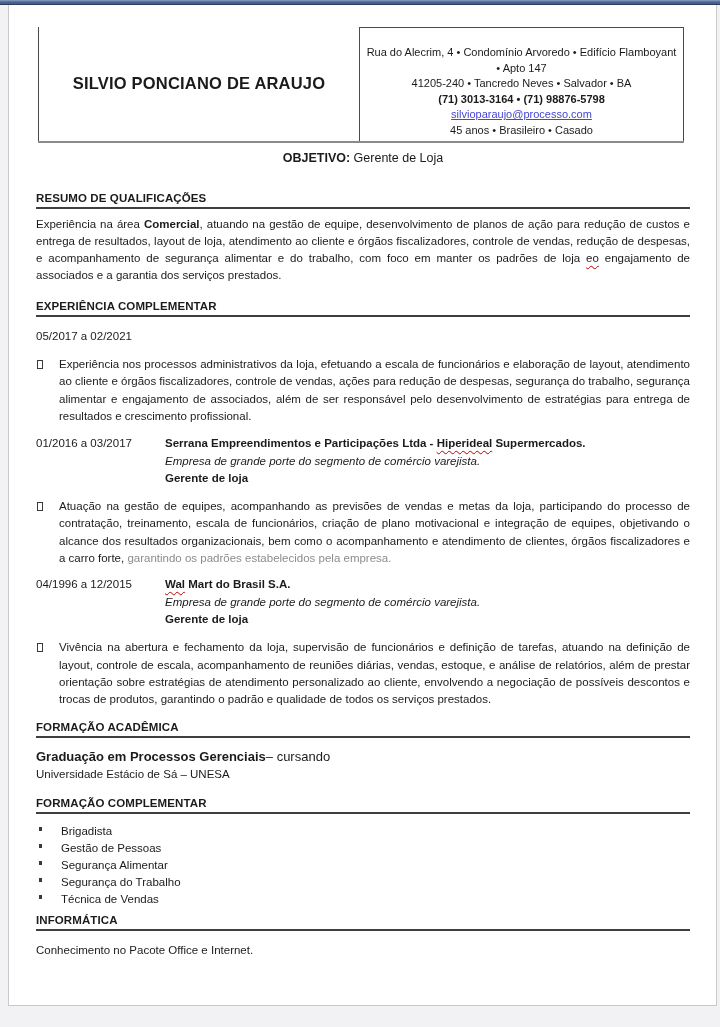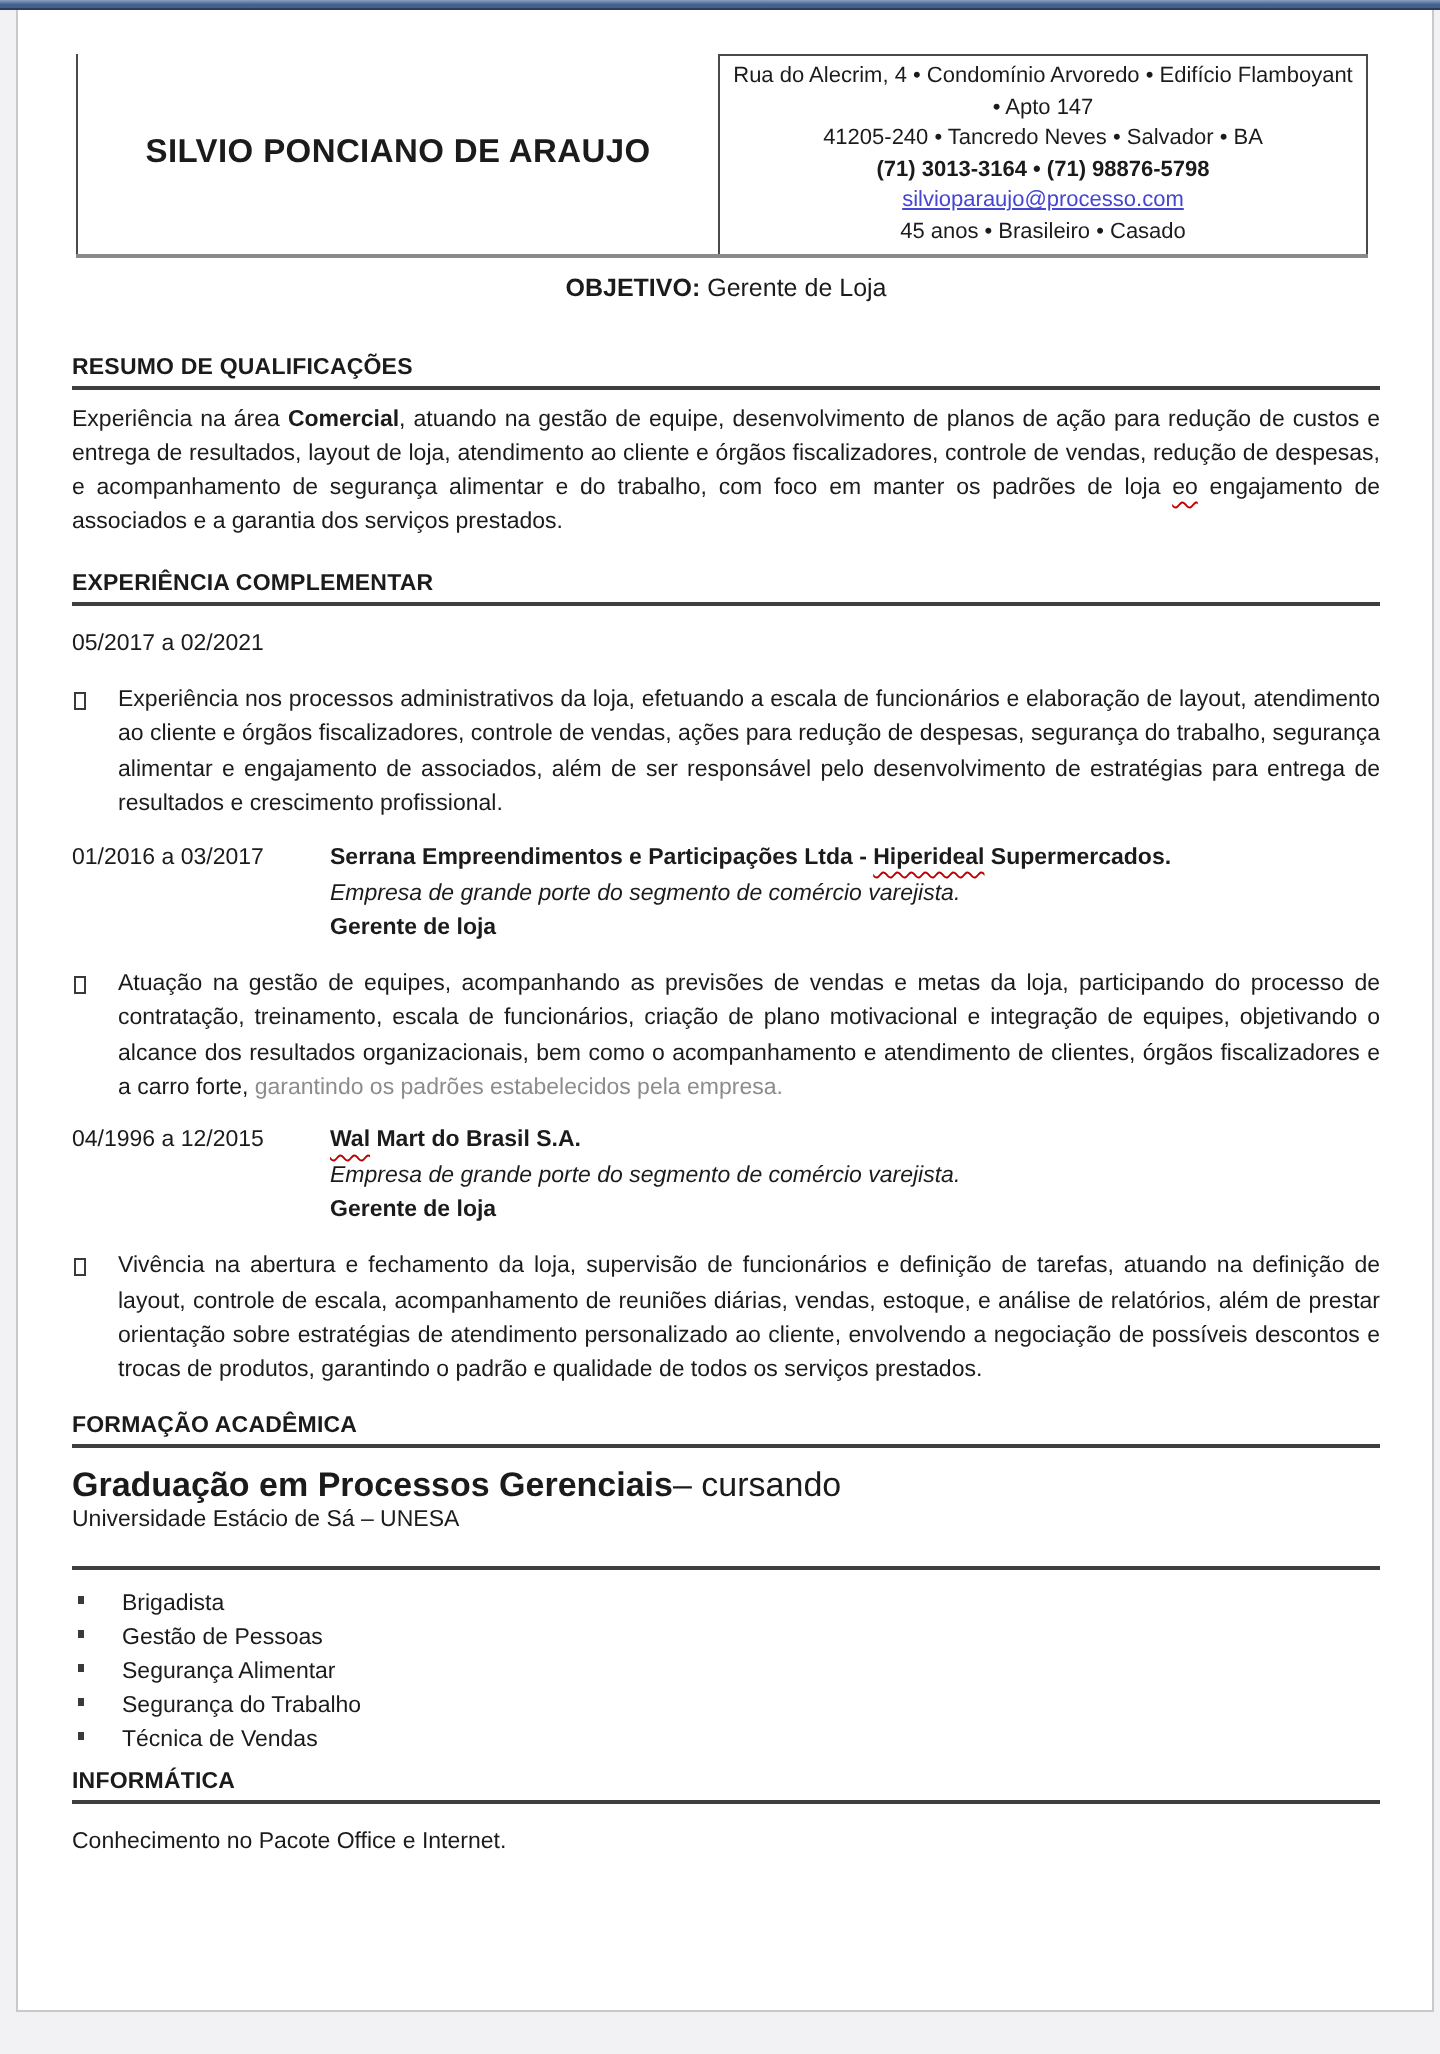--- a/index.html
+++ b/index.html
@@ -16,21 +16,21 @@
   }
   
   .id-table { display:flex; margin-top:22px; margin-left:2px; width:646px; border-bottom:2px solid #8a8a8a; }
   .id-left {
     width:321px; border-left:1px solid #4a4a4a;
     display:flex; align-items:center; justify-content:center; min-height:94px;
   }
   .id-name { font-size:16.5px; font-weight:bold; letter-spacing:0.2px; }
   .id-right {
     width:325px; border-left:1px solid #4a4a4a; border-top:1px solid #4a4a4a; border-right:1px solid #4a4a4a;
-    text-align:center; font-size:11px; line-height:15.6px; padding:3px 6px 2px 6px;
+    text-align:center; font-size:11px; line-height:15.6px; padding:17px 6px 2px 6px;
   }
   .id-right .bold { font-weight:bold; }
   .email-link { color:#4545d2; text-decoration:underline; }
   
   .objective { text-align:center; margin-top:8px; font-size:12.5px; }
   .objective b { font-weight:bold; }
   
   .sec { margin-top:0; }
   .sec-title { font-size:11.5px; font-weight:bold; letter-spacing:0.1px; }
   .sec-rule { border:none; border-top:2px solid #3f3f3f; margin-top:3px; }
@@ -45,21 +45,21 @@
   .job-company { font-weight:bold; }
   .job-desc { font-style:italic; }
   .job-role { font-weight:bold; }
   .bullet-row { display:flex; margin-top:11px; }
   .sq-bullet {
     flex:none; width:6px; height:9px; border:1px solid #3a3a3a;
     margin:4px 16px 0 1px; display:inline-block;
   }
   .bullet-text { flex:1; font-size:11.5px; line-height:17.3px; text-align:justify; }
   
-  .edu-line1 { font-size:17px; line-height:17.3px; }
+  .edu-line1 { font-size:13px; line-height:17.3px; }
   .edu-line1 b { font-weight:bold; }
   .edu-line2 { font-size:11.5px; line-height:17.3px; }
   
   .mini-list { list-style:none; margin-top:9px; }
   .mini-list li { font-size:11.5px; line-height:17px; padding-left:25px; position:relative; }
   .mini-bullet {
     position:absolute; left:3px; top:4px; width:3px; height:4px; background:#3a3a3a; display:inline-block;
   }
 </style>
 </head>
@@ -138,20 +138,21 @@
   </div>
 
   <div class="sec" style="margin-top:13px;">
     <div class="sec-title">FORMAÇÃO ACADÊMICA</div>
     <hr class="sec-rule">
     <div class="edu-line1" style="margin-top:10px;"><b>Graduação em Processos Gerenciais</b><span>– cursando</span></div>
     <div class="edu-line2">Universidade Estácio de Sá – UNESA</div>
   </div>
 
   <div class="sec" style="margin-top:14px;">
+    <div class="sec-title">FORMAÇÃO COMPLEMENTAR</div>
     <hr class="sec-rule">
     <ul class="mini-list">
       <li><span class="mini-bullet"></span><span>Brigadista</span></li>
       <li><span class="mini-bullet"></span><span>Gestão de Pessoas</span></li>
       <li><span class="mini-bullet"></span><span>Segurança Alimentar</span></li>
       <li><span class="mini-bullet"></span><span>Segurança do Trabalho</span></li>
       <li><span class="mini-bullet"></span><span>Técnica de Vendas</span></li>
     </ul>
   </div>
 

